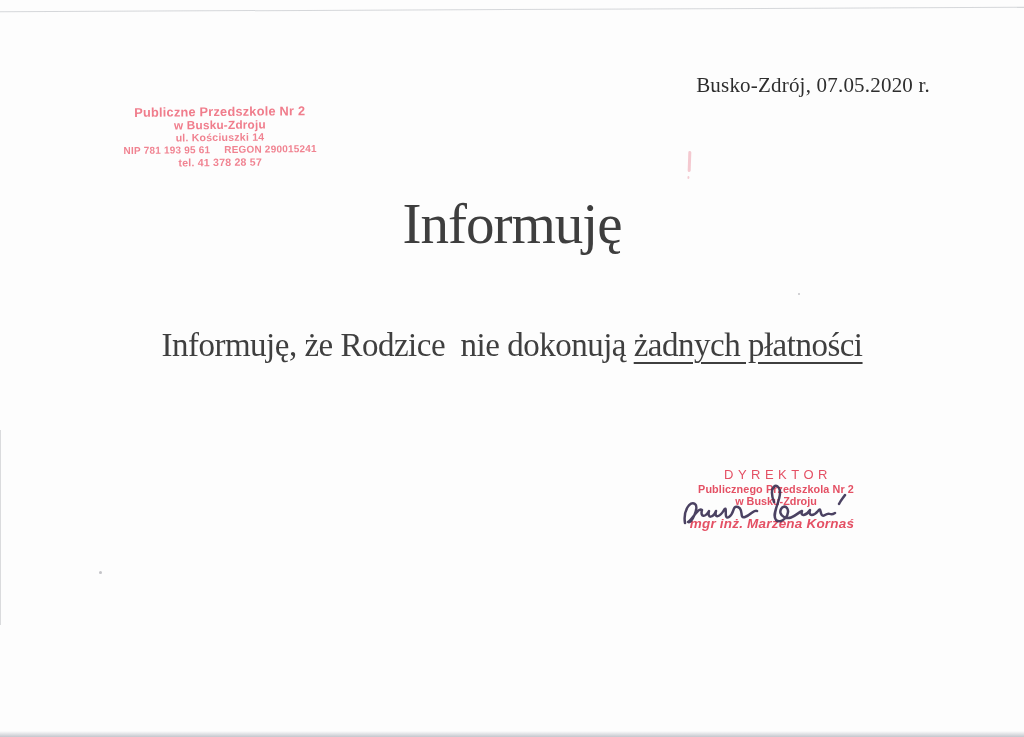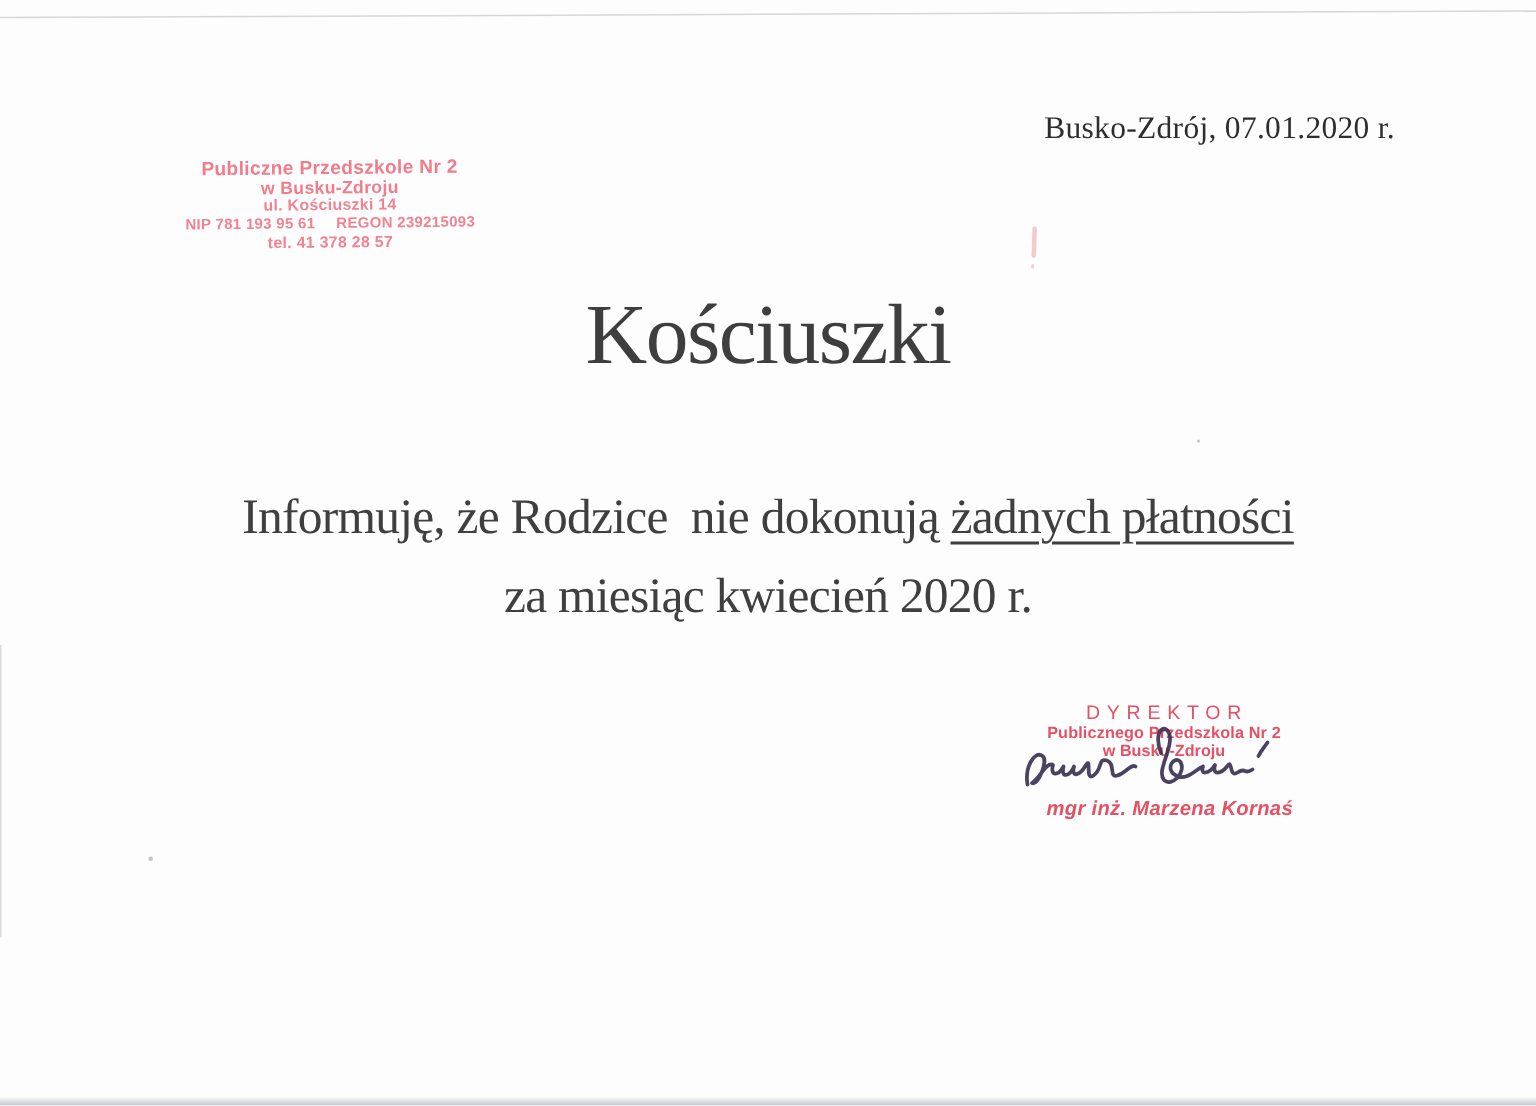--- a/index.html
+++ b/index.html
@@ -45,55 +45,54 @@
   .body-line{white-space:pre;text-align:center;}
   .underlined{text-decoration:underline;text-decoration-thickness:2px;text-underline-offset:6px;}
 
   
   .sig-stamp{position:absolute;left:690px;top:467px;width:172px;text-align:center;
     font-family:"Liberation Sans",sans-serif;color:#e45064;}
   .ss-role{font-size:13px;font-weight:400;letter-spacing:4.5px;padding-left:4px;}
   .ss-org{font-size:10.8px;font-weight:700;white-space:nowrap;margin-top:1px;letter-spacing:.1px;}
   .ss-city{font-size:10.8px;font-weight:700;}
   .ss-name{font-size:13.5px;font-weight:700;font-style:italic;white-space:nowrap;
-    margin-top:24px;margin-left:-8px;text-align:right;letter-spacing:.2px;}
+    margin-top:9px;margin-left:-8px;text-align:center;letter-spacing:.2px;}
   .sig-svg{position:absolute;left:-10px;top:11px;width:178px;height:52px;overflow:visible;}
   .sig-path{fill:none;stroke:#3c3255;stroke-width:2.5;stroke-linecap:round;
     stroke-linejoin:round;opacity:.92;}
 </style>
 </head>
 <body>
 
 <div class="page">
 
   <div class="scan-line-top"></div>
   <div class="scan-edge-left"></div>
   <div class="scan-shadow-bottom"></div>
   <div class="speck speck-a"></div>
   <div class="speck speck-b"></div>
   <div class="ink-smudge"></div>
 
-  <div class="date-line">Busko-Zdrój, 07.01.2020 r.</div>
+  <div class="date-line">Busko-Zdrój, 07.05.2020 r.</div>
 
   <div class="header-stamp" style="color: rgb(240, 125, 140);">
     <div class="hs-org">Publiczne Przedszkole Nr 2</div>
     <div class="hs-city">w Busku-Zdroju</div>
     <div class="hs-street">ul. Kościuszki 14</div>
     <div class="hs-ids">
       <span>NIP 781 193 95 61</span>
-      <span>REGON 239215093</span>
+      <span>REGON 290015241</span>
     </div>
     <div class="hs-phone">tel. 41 378 28 57</div>
   </div>
 
-  <div class="doc-title">Kościuszki</div>
+  <div class="doc-title">Informuję</div>
 
   <div class="doc-body">
     <div class="body-line"><span>Informuję, że Rodzice  nie dokonują </span><span class="underlined">żadnych płatności</span></div>
-    <div class="body-line">za miesiąc kwiecień 2020 r.</div>
   </div>
 
   <div class="sig-stamp" style="color: rgb(228, 80, 100);">
     <div class="ss-role">DYREKTOR</div>
     <div class="ss-org">Publicznego Przedszkola Nr 2</div>
     <div class="ss-city">w Busku-Zdroju</div>
     <svg class="sig-svg" viewBox="0 0 178 52" aria-label="handwritten signature">
       <path class="sig-path" d="M5 45 C3 33 10 22 15 26 C19 29 12 46 8 44 C13 41 18 29 22 32 C20 39 25 40 29 33
                C27 41 33 40 36 33 C34 41 40 39 44 32 C48 26 43 43 49 39 C55 35 52 27 58 29
                C64 31 59 41 65 39 C71 37 74 31 77 33

